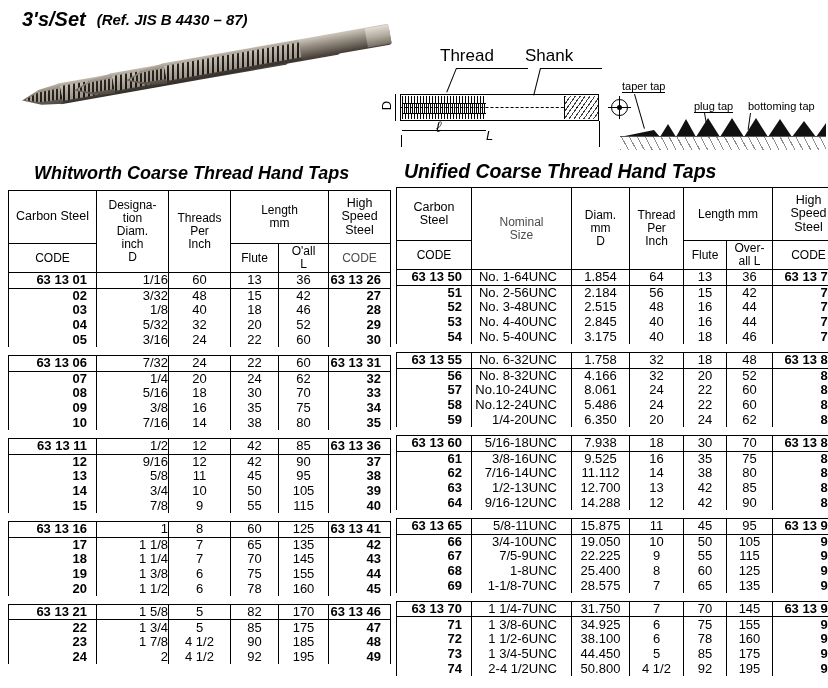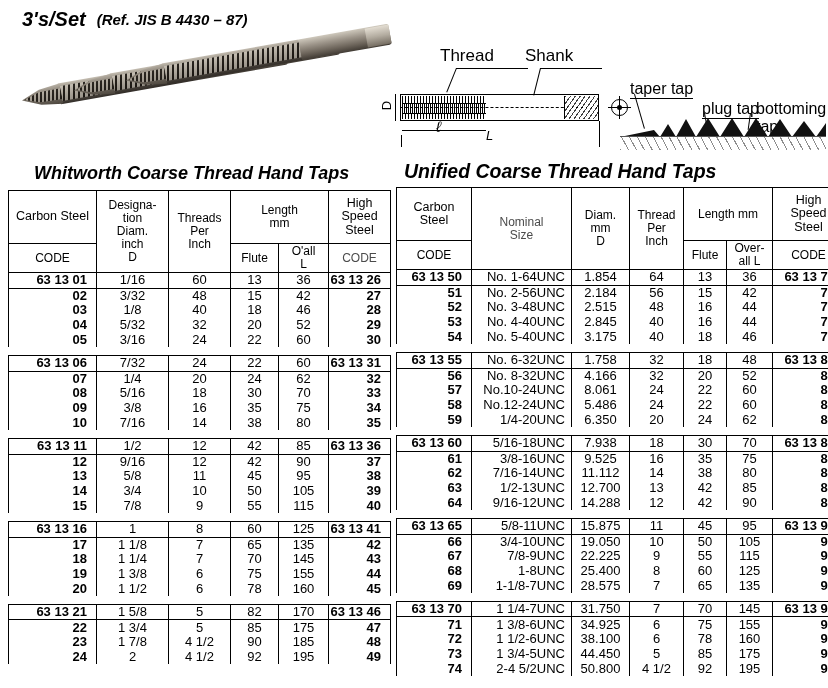--- a/index.html
+++ b/index.html
@@ -225,21 +225,21 @@
     position: absolute; left: 11px; top: 0;
     width: 0; height: 23px; border-left: 1.2px solid #000;
   }
 
   
   .types {
     position: absolute;
     left: 608px; top: 0px;
     width: 220px; height: 122px;
   }
-  .t-lbl { position: absolute; font-size: 16px; border-bottom: 1px solid #000; margin-left: 8px; }
+  .t-lbl { position: absolute; font-size: 11px; border-bottom: 1px solid #000; }
   #lbl-taper     { left: 14px; top: 42px; }
   #lbl-plug      { left: 86px; top: 62px; }
   #lbl-bottoming { left: 140px;top: 62px; border-bottom: none; }
   .sketch-surface {
     position: absolute;
     left: 12px; top: 98px;
     width: 206px; height: 0;
     border-top: 1px solid #555;
   }
   .hatch {
@@ -289,22 +289,22 @@
   }
   th.hd-bold { font-weight: normal; font-size: 12.5px; }
   th.hd-faint { color: #4b4b4b; }
   .hrow1 th { height: 52px; }
   .hrow2 th { height: 28px; }
 
   
   .tbl td { height: 14.6px; font-size: 13px; }
   td.code   { font-weight: bold; text-align: right; padding-right: 9px; }
   td.num    { text-align: center; }
-  td.nom    { text-align: right; padding-right: 6px; }
-  td.nomc   { text-align: center; }
+  td.nom    { text-align: right; padding-right: 14px; }
+  td.nomc   { text-align: right; }
 
   tr.grp-top td { border-top: 1.6px solid #000; }
   tr.grp-gap td { height: 8px; border: none; }
 
   .tbl td.nb { border-top: none; border-bottom: none; }
 </style>
 </head>
 <body>
 
 <div class="title-bar">
@@ -849,21 +849,21 @@
         <td class="code nb">66</td>
         <td class="nom nb">3/4-10UNC</td>
         <td class="num nb">19.050</td>
         <td class="num nb">10</td>
         <td class="num nb">50</td>
         <td class="num nb">105</td>
         <td class="code nb">91</td>
       </tr>
       <tr>
         <td class="code nb">67</td>
-        <td class="nom nb">7/8-9UNC</td>
+        <td class="nom nb">7/5-9UNC</td>
         <td class="num nb">22.225</td>
         <td class="num nb">9</td>
         <td class="num nb">55</td>
         <td class="num nb">115</td>
         <td class="code nb">92</td>
       </tr>
       <tr>
         <td class="code nb">68</td>
         <td class="nom nb">1-8UNC</td>
         <td class="num nb">25.400</td>
@@ -915,21 +915,21 @@
         <td class="code nb">73</td>
         <td class="nom nb">1 3/4-5UNC</td>
         <td class="num nb">44.450</td>
         <td class="num nb">5</td>
         <td class="num nb">85</td>
         <td class="num nb">175</td>
         <td class="code nb">98</td>
       </tr>
       <tr>
         <td class="code nb">74</td>
-        <td class="nom nb">2-4 5/2UNC</td>
+        <td class="nom nb">2-4 1/2UNC</td>
         <td class="num nb">50.800</td>
         <td class="num nb">4 1/2</td>
         <td class="num nb">92</td>
         <td class="num nb">195</td>
         <td class="code nb">99</td>
       </tr>
     </tbody>
 </table>
 
 </body></html>

